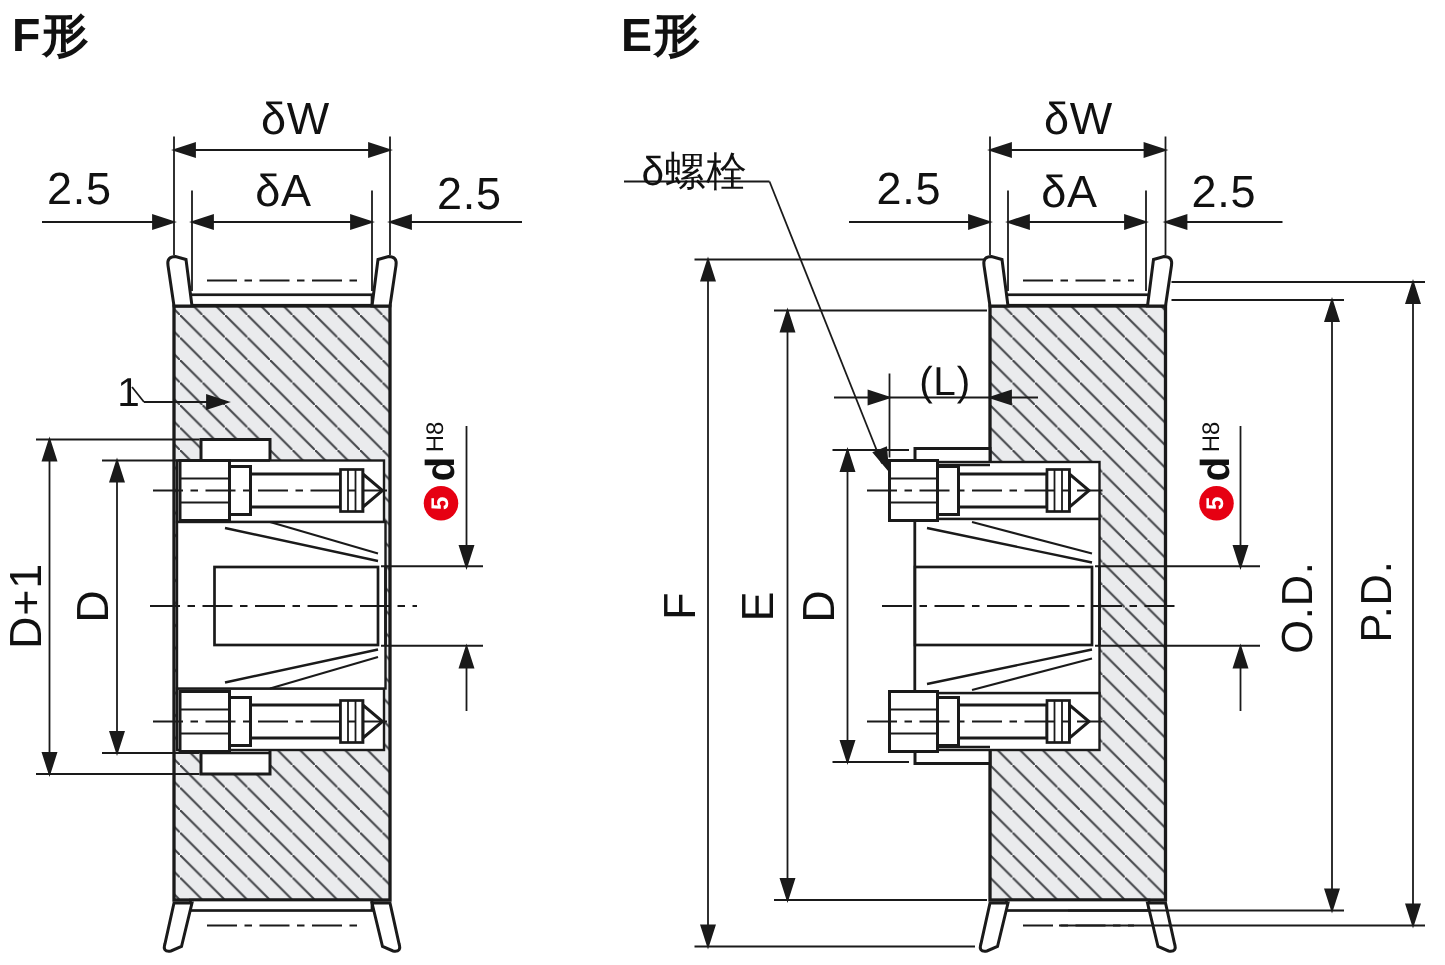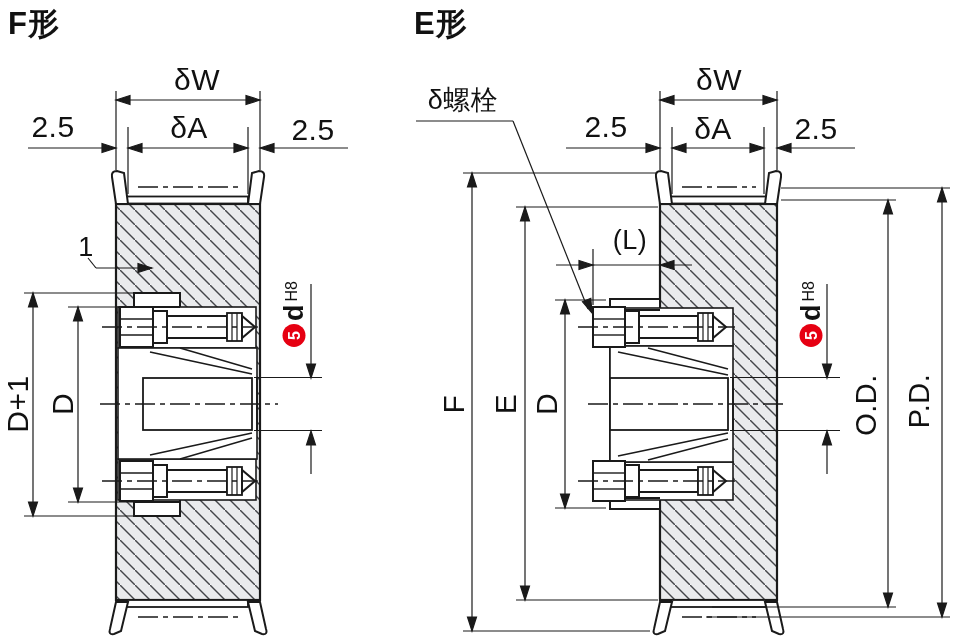--- a/index.html
+++ b/index.html
@@ -20,21 +20,21 @@
     white-space:nowrap;
     line-height:1;
   }
   .lbl.rot{transform:translate(-50%,-50%) rotate(-90deg);}
   .lbl.title{
     transform:none;
     font-weight:bold;
     font-size:31px;
     letter-spacing:1px;
   }
-  .lbl.small{font-size:27px;}
+  .lbl.small{font-size:27px;margin-top:15px;}
   .bore-label{
     position:absolute;
     transform:translate(-50%,-50%) rotate(-90deg);
     display:flex;align-items:center;gap:3px;
     line-height:1;
   }
   .num-badge{
     display:flex;align-items:center;justify-content:center;
     width:23px;height:23px;border-radius:50%;
     background:#e60012;color:#fff;

